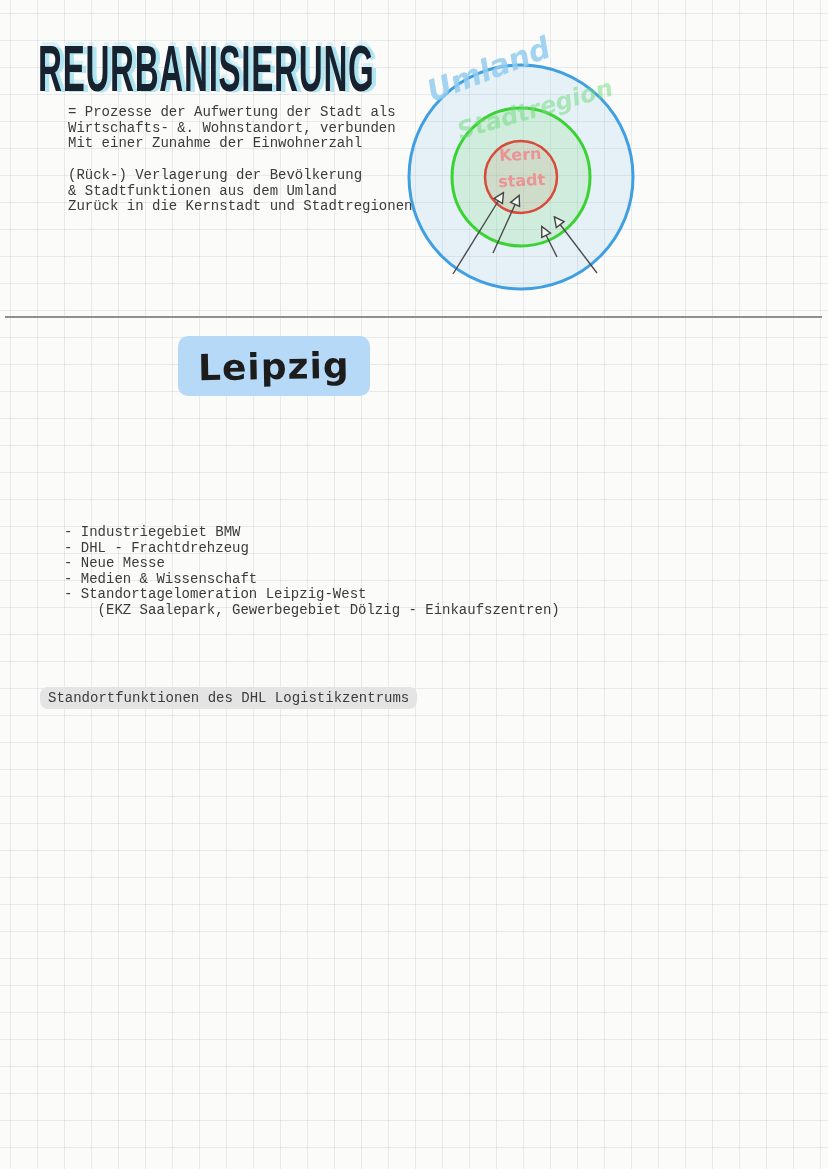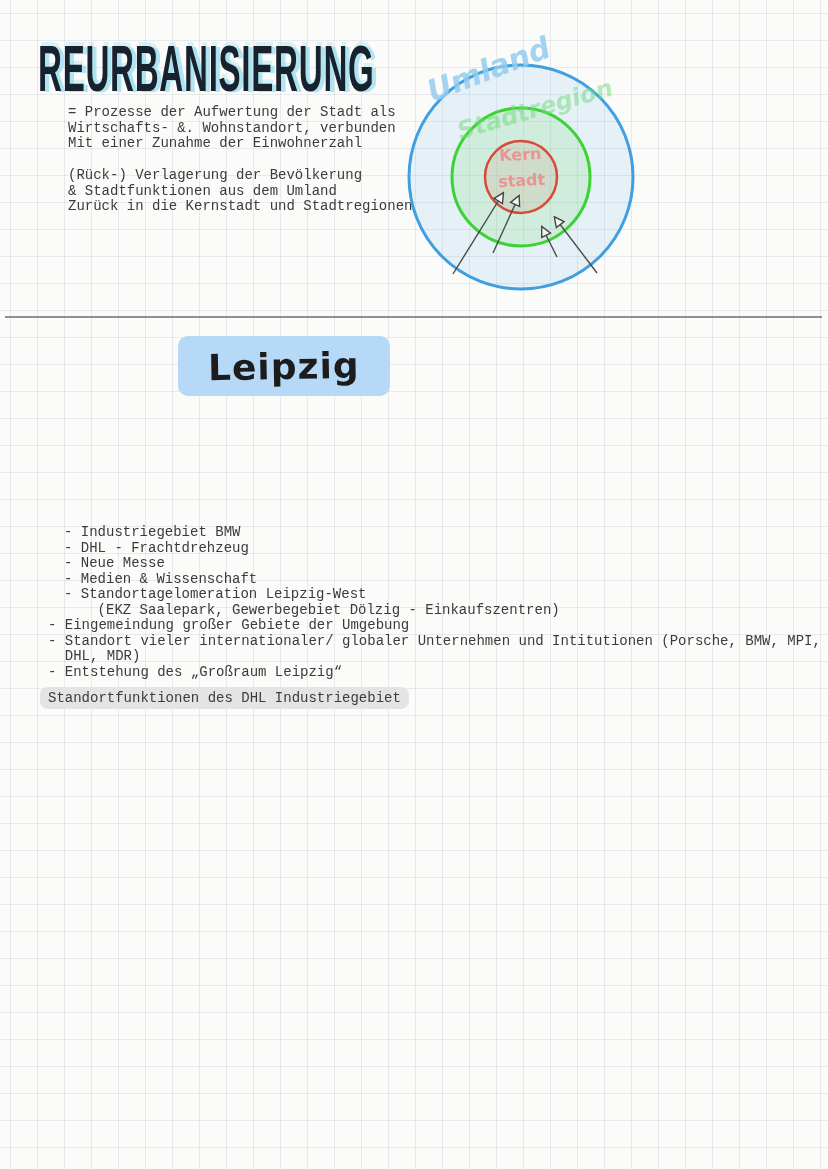--- a/index.html
+++ b/index.html
@@ -40,21 +40,21 @@
     font-family:"DejaVu Sans Mono", monospace;
     font-size:14px;line-height:14.6px;
     color:#333;
     white-space:pre;
   }
   .divider{
     position:absolute;left:5px;top:316px;width:817px;height:0;
     border-top:2px solid #8f8f8f;
   }
   .leipzig-box{
-    position:absolute;left:178px;top:336px;width:212px;height:60px;
+    position:absolute;left:178px;top:336px;width:192px;height:60px;
     background:#b5d9f6;border-radius:10px;
     display:flex;align-items:center;justify-content:center;
   }
   .leipzig-box span{
     font-family:"DejaVu Sans", sans-serif;
     font-weight:bold;font-size:36px;color:#1c1c1c;
     letter-spacing:1px;
     transform:rotate(-1deg);
   }
   .dhl-heading{
@@ -135,22 +135,18 @@
   </div>
 
 
   <div class="mono" style="left:64px;top:525px;">- Industriegebiet BMW
 - DHL - Frachtdrehzeug
 - Neue Messe
 - Medien &amp; Wissenschaft
 - Standortagelomeration Leipzig-West
     (EKZ Saalepark, Gewerbegebiet Dölzig - Einkaufszentren)</div>
 
-  <div class="mono" style="left:48px;top:618px;">- Eingemeindung großer Gebiete der Umgebung
-- Standort vieler internationaler/ globaler Unternehmen und Intitutionen (Porsche, BMW, MPI,
-  DHL, MDR)
-- Entstehung des „Großraum Leipzig“</div>
 
-  <div class="dhl-heading">Standortfunktionen des DHL Industriegebiet</div>
+  <div class="dhl-heading">Standortfunktionen des DHL Logistikzentrums</div>
 
 
 
 </div>
 
 </body></html>

